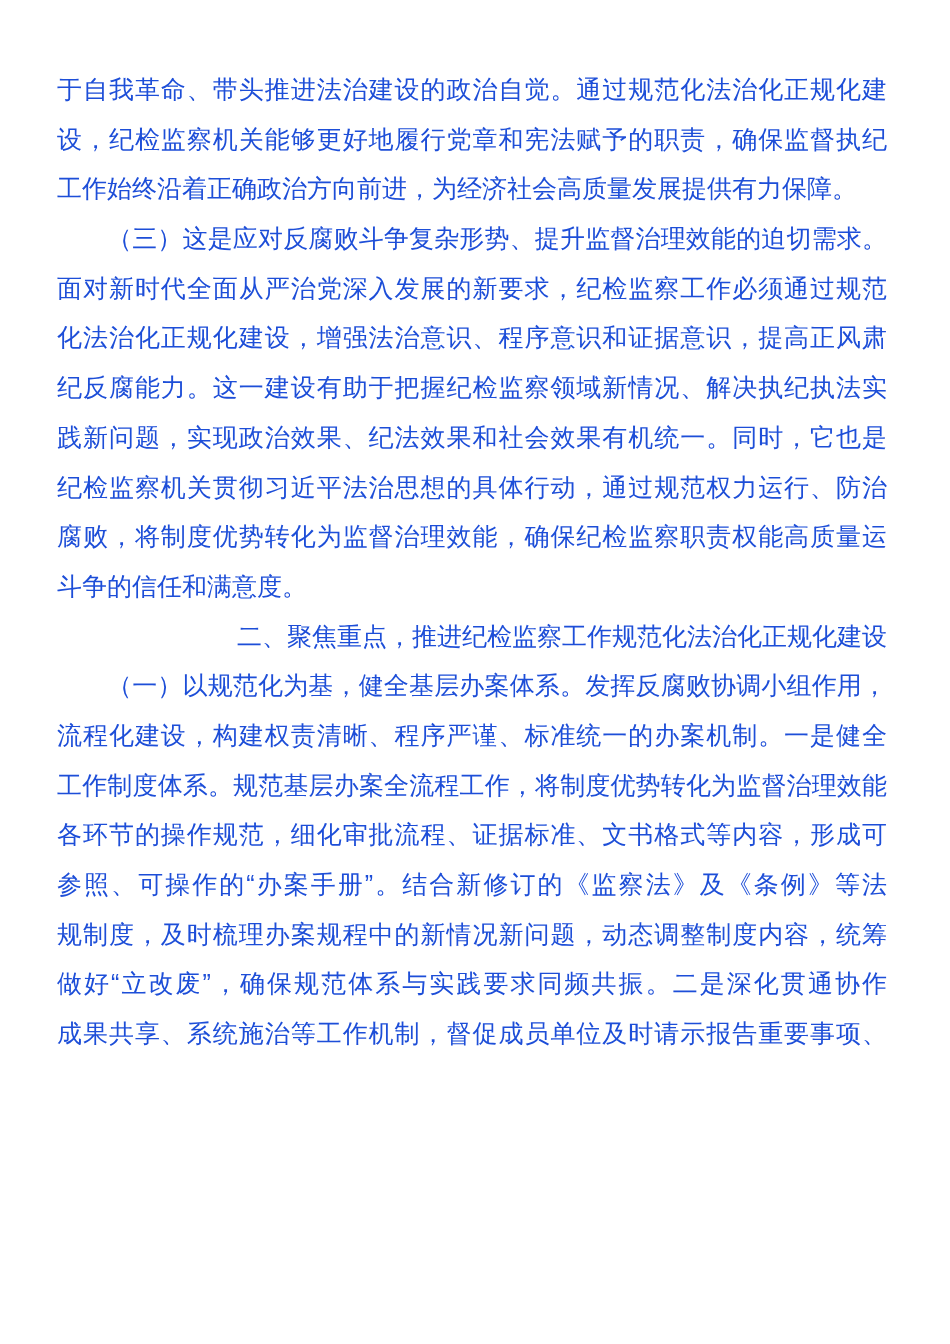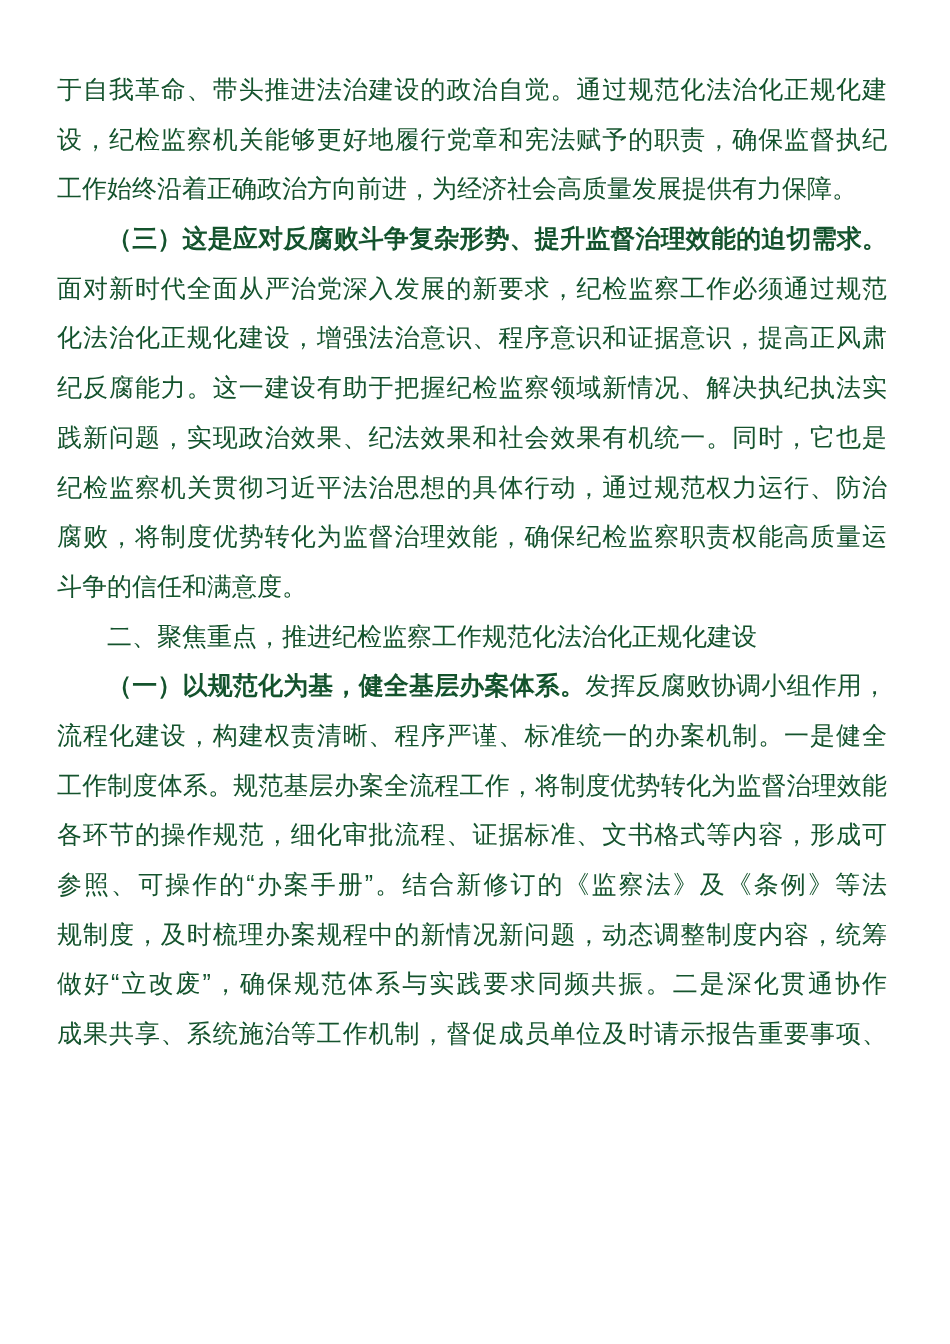--- a/index.html
+++ b/index.html
@@ -16,30 +16,30 @@
   .content {
     position: absolute;
     left: 57px;
     top: 65px;
     width: 830px;
   }
   .line {
     font-size: 25px;
     line-height: 49.7px;
     height: 49.7px;
-    color: #14532d;
+    color: #1d4ed8;
     letter-spacing: 0;
   }
   
   .fill {
     text-align: justify;
     text-align-last: justify;
   }
-  .indent { text-indent: 2em; }
-  .b { font-weight: 700; }
+  .indent { text-indent: 2em; text-align: right; }
+  .b { font-weight: 400; }
 </style>
 </head>
 <body>
 
 <div class="page">
   <div class="content">
 
     <div class="line fill">于自我革命、带头推进法治建设的政治自觉。通过规范化法治化正规化建</div>
     <div class="line fill">设，纪检监察机关能够更好地履行党章和宪法赋予的职责，确保监督执纪</div>
     <div class="line">工作始终沿着正确政治方向前进，为经济社会高质量发展提供有力保障。</div>

